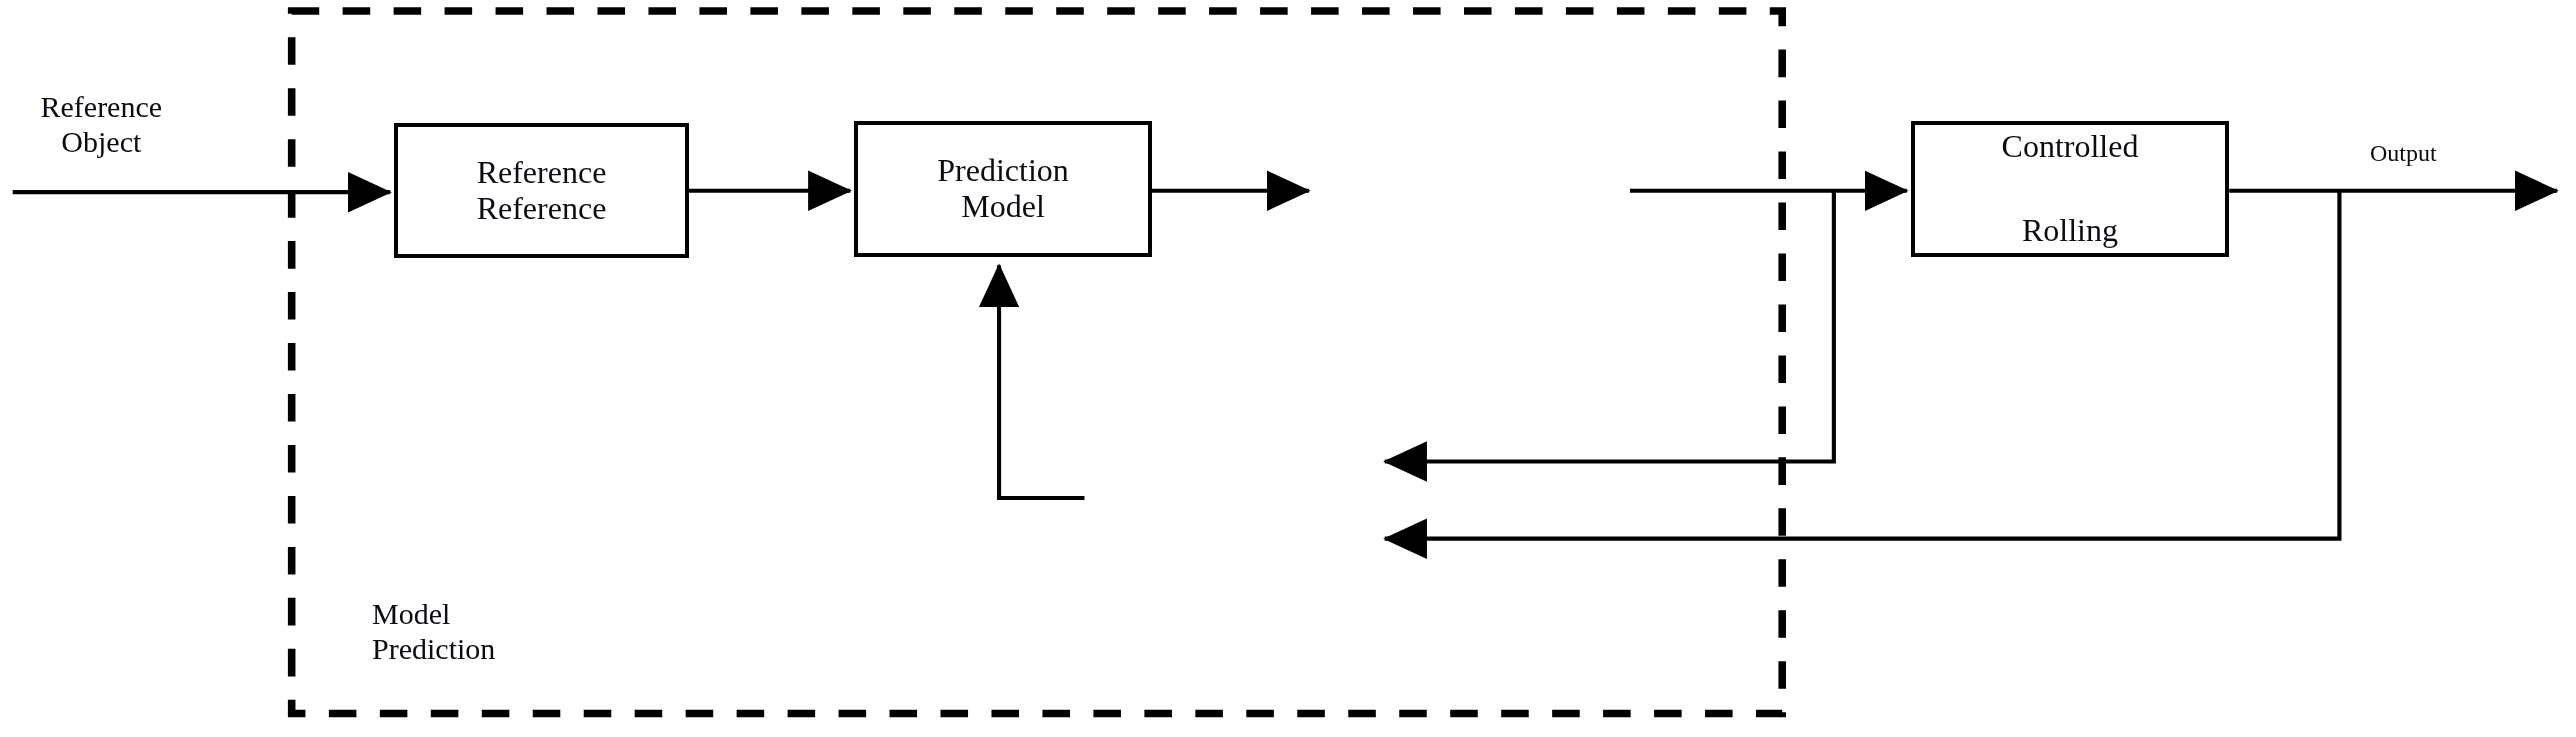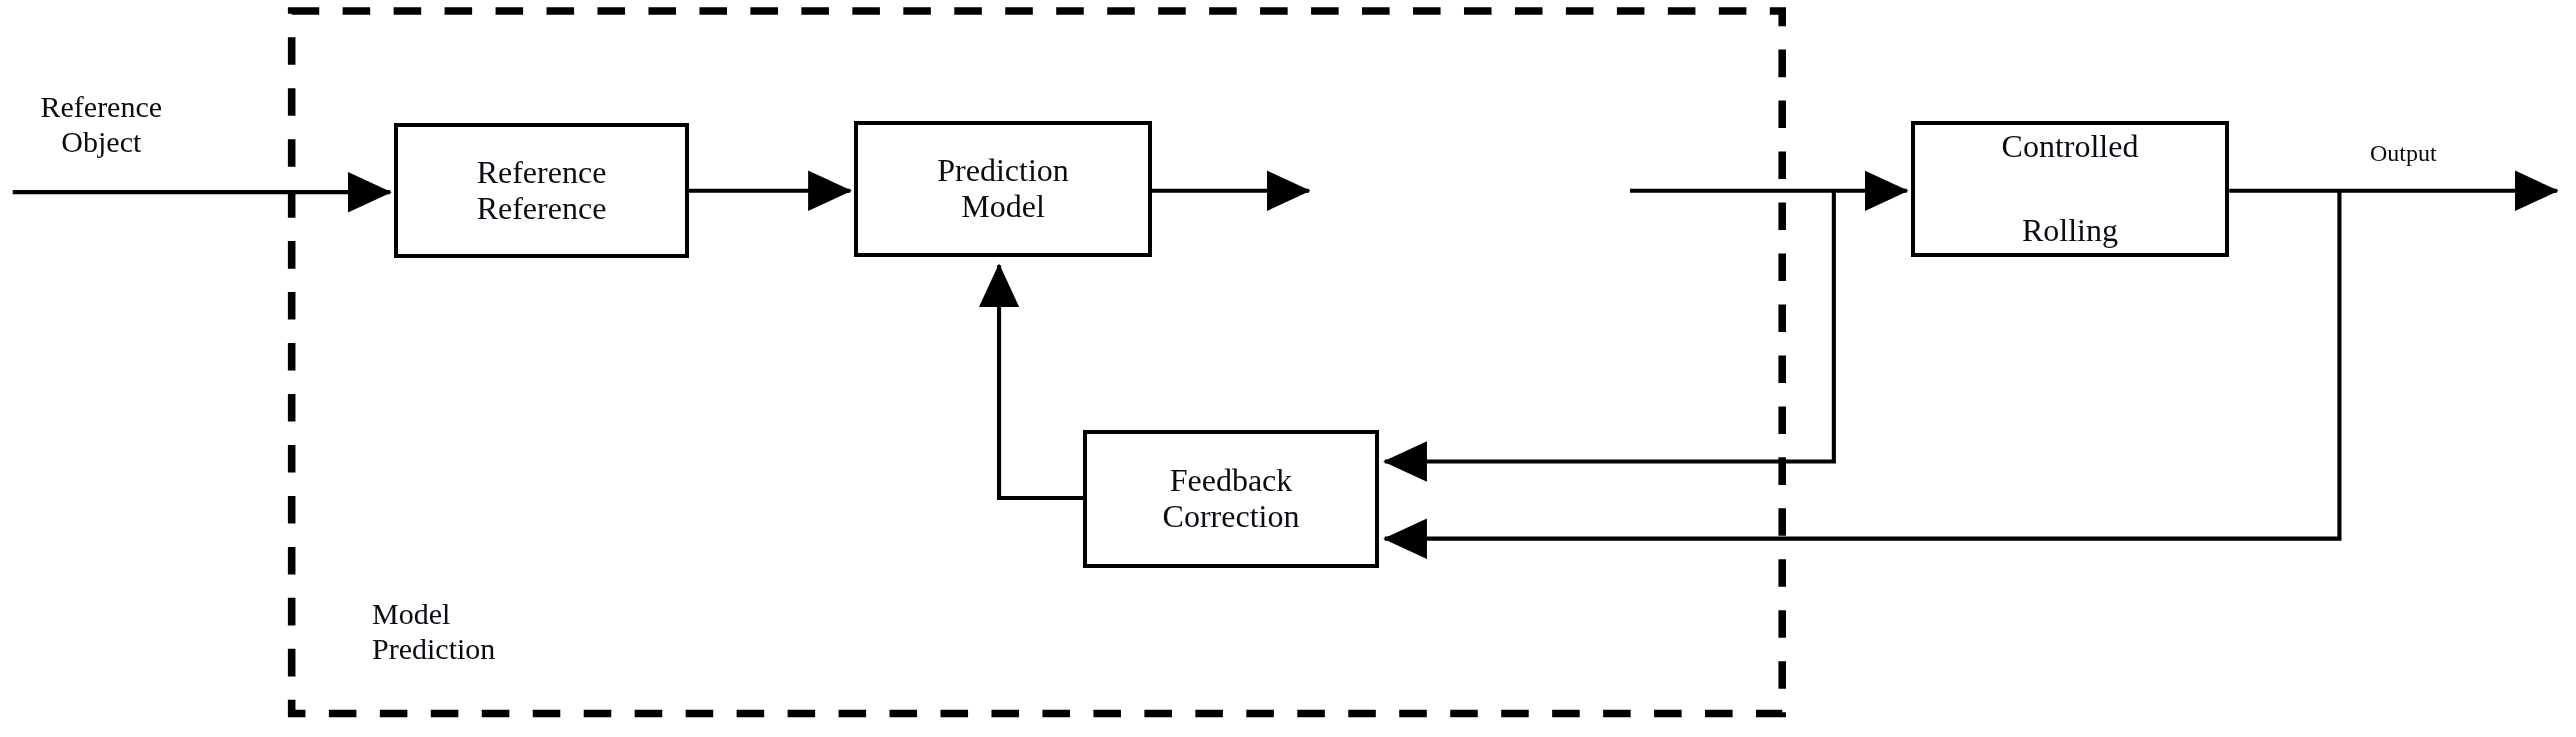--- a/index.html
+++ b/index.html
@@ -95,24 +95,20 @@
     <span class="ln">Prediction</span>
     <span class="ln">Model</span>
   </div>
 
 
   <div class="blockbox" style="left:1911px; top:121px; width:318px; height:136px; font-size:32px;gap:48px;">
     <span class="ln">Controlled</span>
     <span class="ln">Rolling</span>
   </div>
 
-  <div class="blockbox" style="left:1083px; top:430px; width:296px; height:138px; font-size:32px;">
-    <span class="ln">Feedback</span>
-    <span class="ln">Correction</span>
-  </div>
 
   <div class="freelabel" style="left:8.3px; top:90px; width:186px; font-size:30px;">
     <span class="ln">Reference</span>
     <span class="ln">Object</span>
   </div>
 
   <div class="freelabel" style="left:2370px; top:140px; font-size:24px;">
     <span class="ln">Output</span>
   </div>
 

